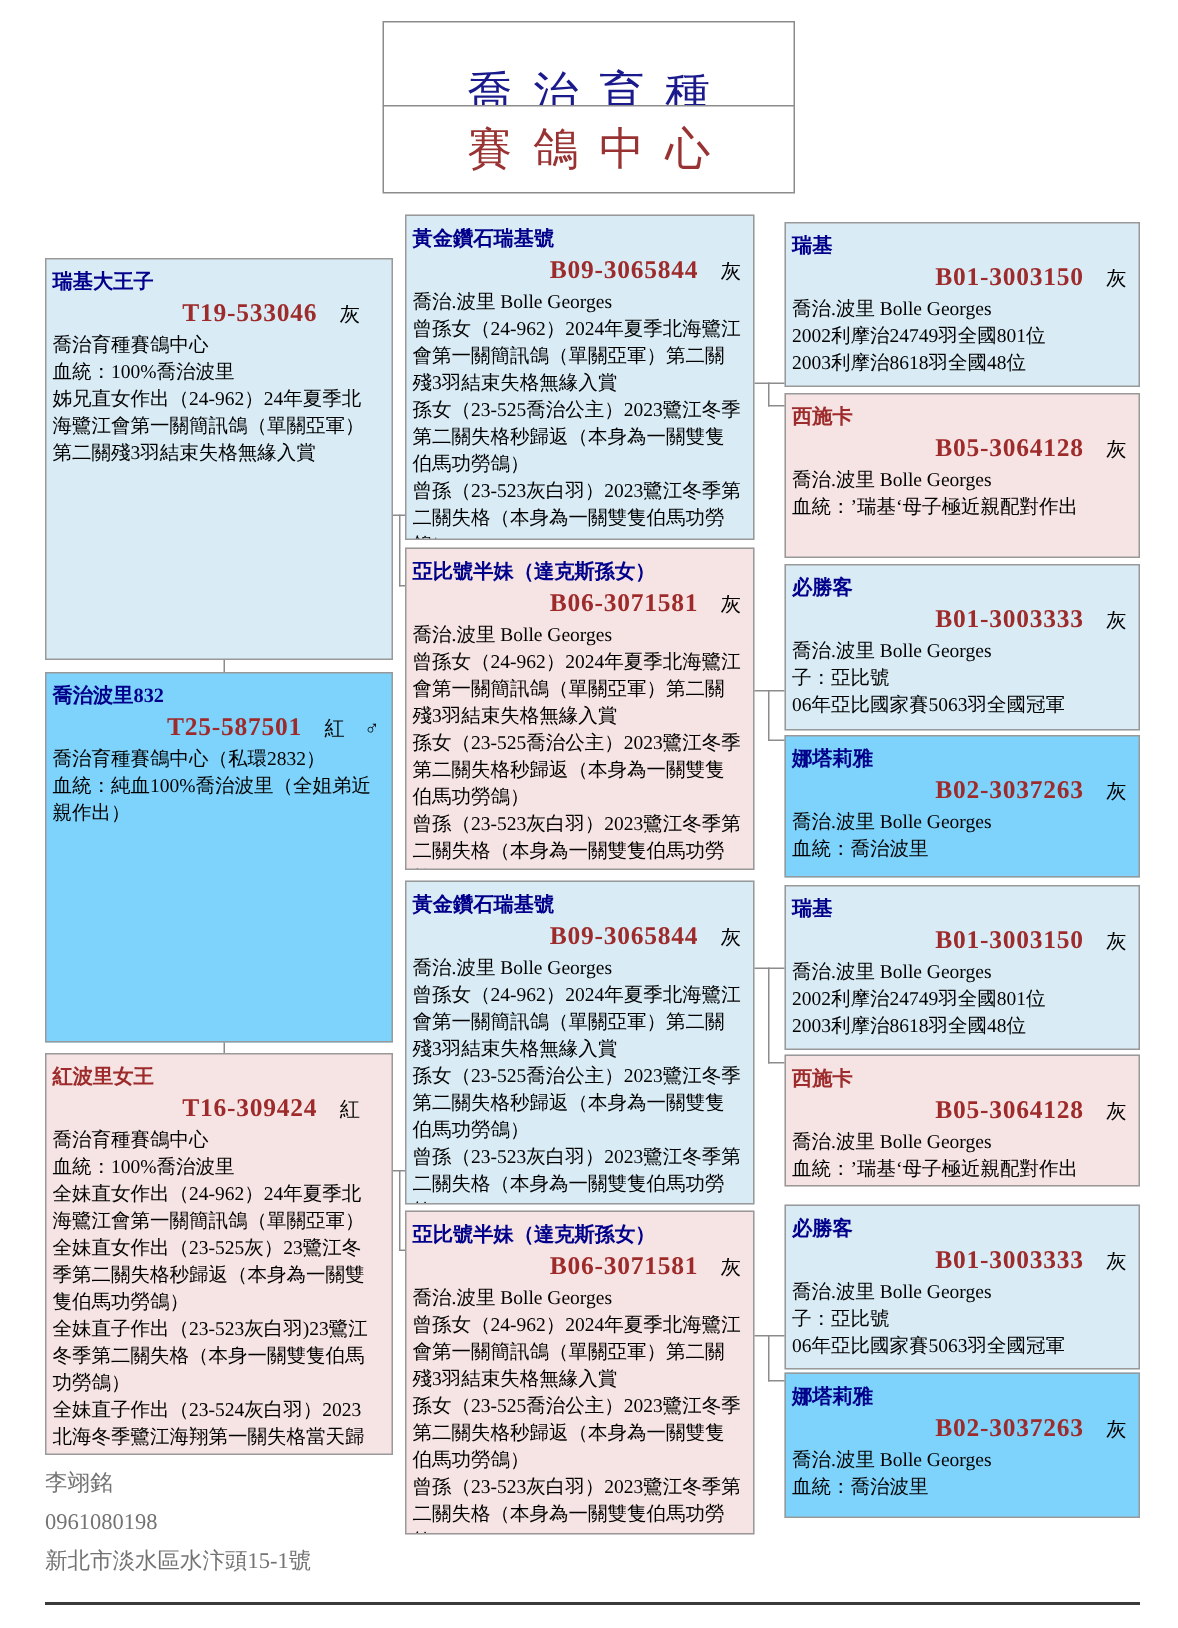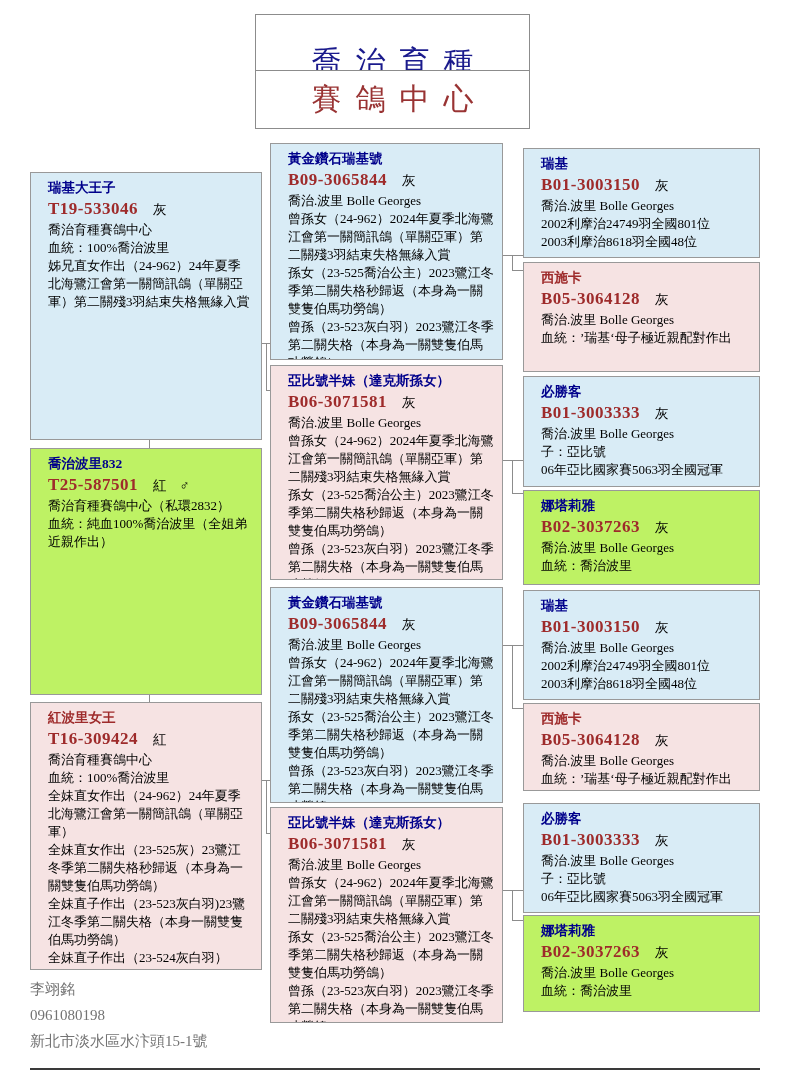--- a/index.html
+++ b/index.html
@@ -10,29 +10,29 @@
   .tbox{position:absolute;left:255px;width:273px;border:1px solid #8c8c8c;background:#fff;
         display:flex;align-items:center;justify-content:center;}
   .tbox1{top:14px;height:55px;}
   .tbox2{top:70px;height:57px;}
   .ttext{font-size:30px;letter-spacing:14px;text-indent:14px;font-weight:500;}
   .tnavy{color:#1a1a8c;margin-top:39px;}
   .tred{color:#993333;}
 
   
   .pbox{position:absolute;border:1px solid #999999;box-sizing:border-box;
-        padding:6px 8px 4px 17px;overflow:hidden;font-size:13px;line-height:18px;}
+        padding:6px 8px 4px 4px;overflow:hidden;font-size:13px;line-height:18px;}
   .bg-blue{background:#d9ecf6;}
   .bg-pink{background:#f6e3e3;}
-  .bg-white{background:#bef264;}
+  .bg-white{background:#7dd3fc;}
 
   .bird-name{font-size:13.5px;font-weight:bold;line-height:18px;}
   .name-navy{color:#00008b;}
   .name-red{color:#9e2b2b;}
-  .ring-row{height:24px;line-height:24px;white-space:nowrap;}
+  .ring-row{height:24px;line-height:24px;white-space:nowrap;text-align:right;}
   .ring{font-size:17px;font-weight:bold;color:#9e2b2b;letter-spacing:0.5px;}
   .cword{font-size:13.5px;color:#000;margin-left:15px;}
   .sex{font-size:13.5px;color:#000;margin-left:13px;}
   .blines .tline{margin:0;}
 
   
   .pL1{left:30px;top:172px;width:232px;height:268px;}
   .pL2{left:30px;top:448px;width:232px;height:247px;}
   .pL3{left:30px;top:702px;width:232px;height:268px;}
   

